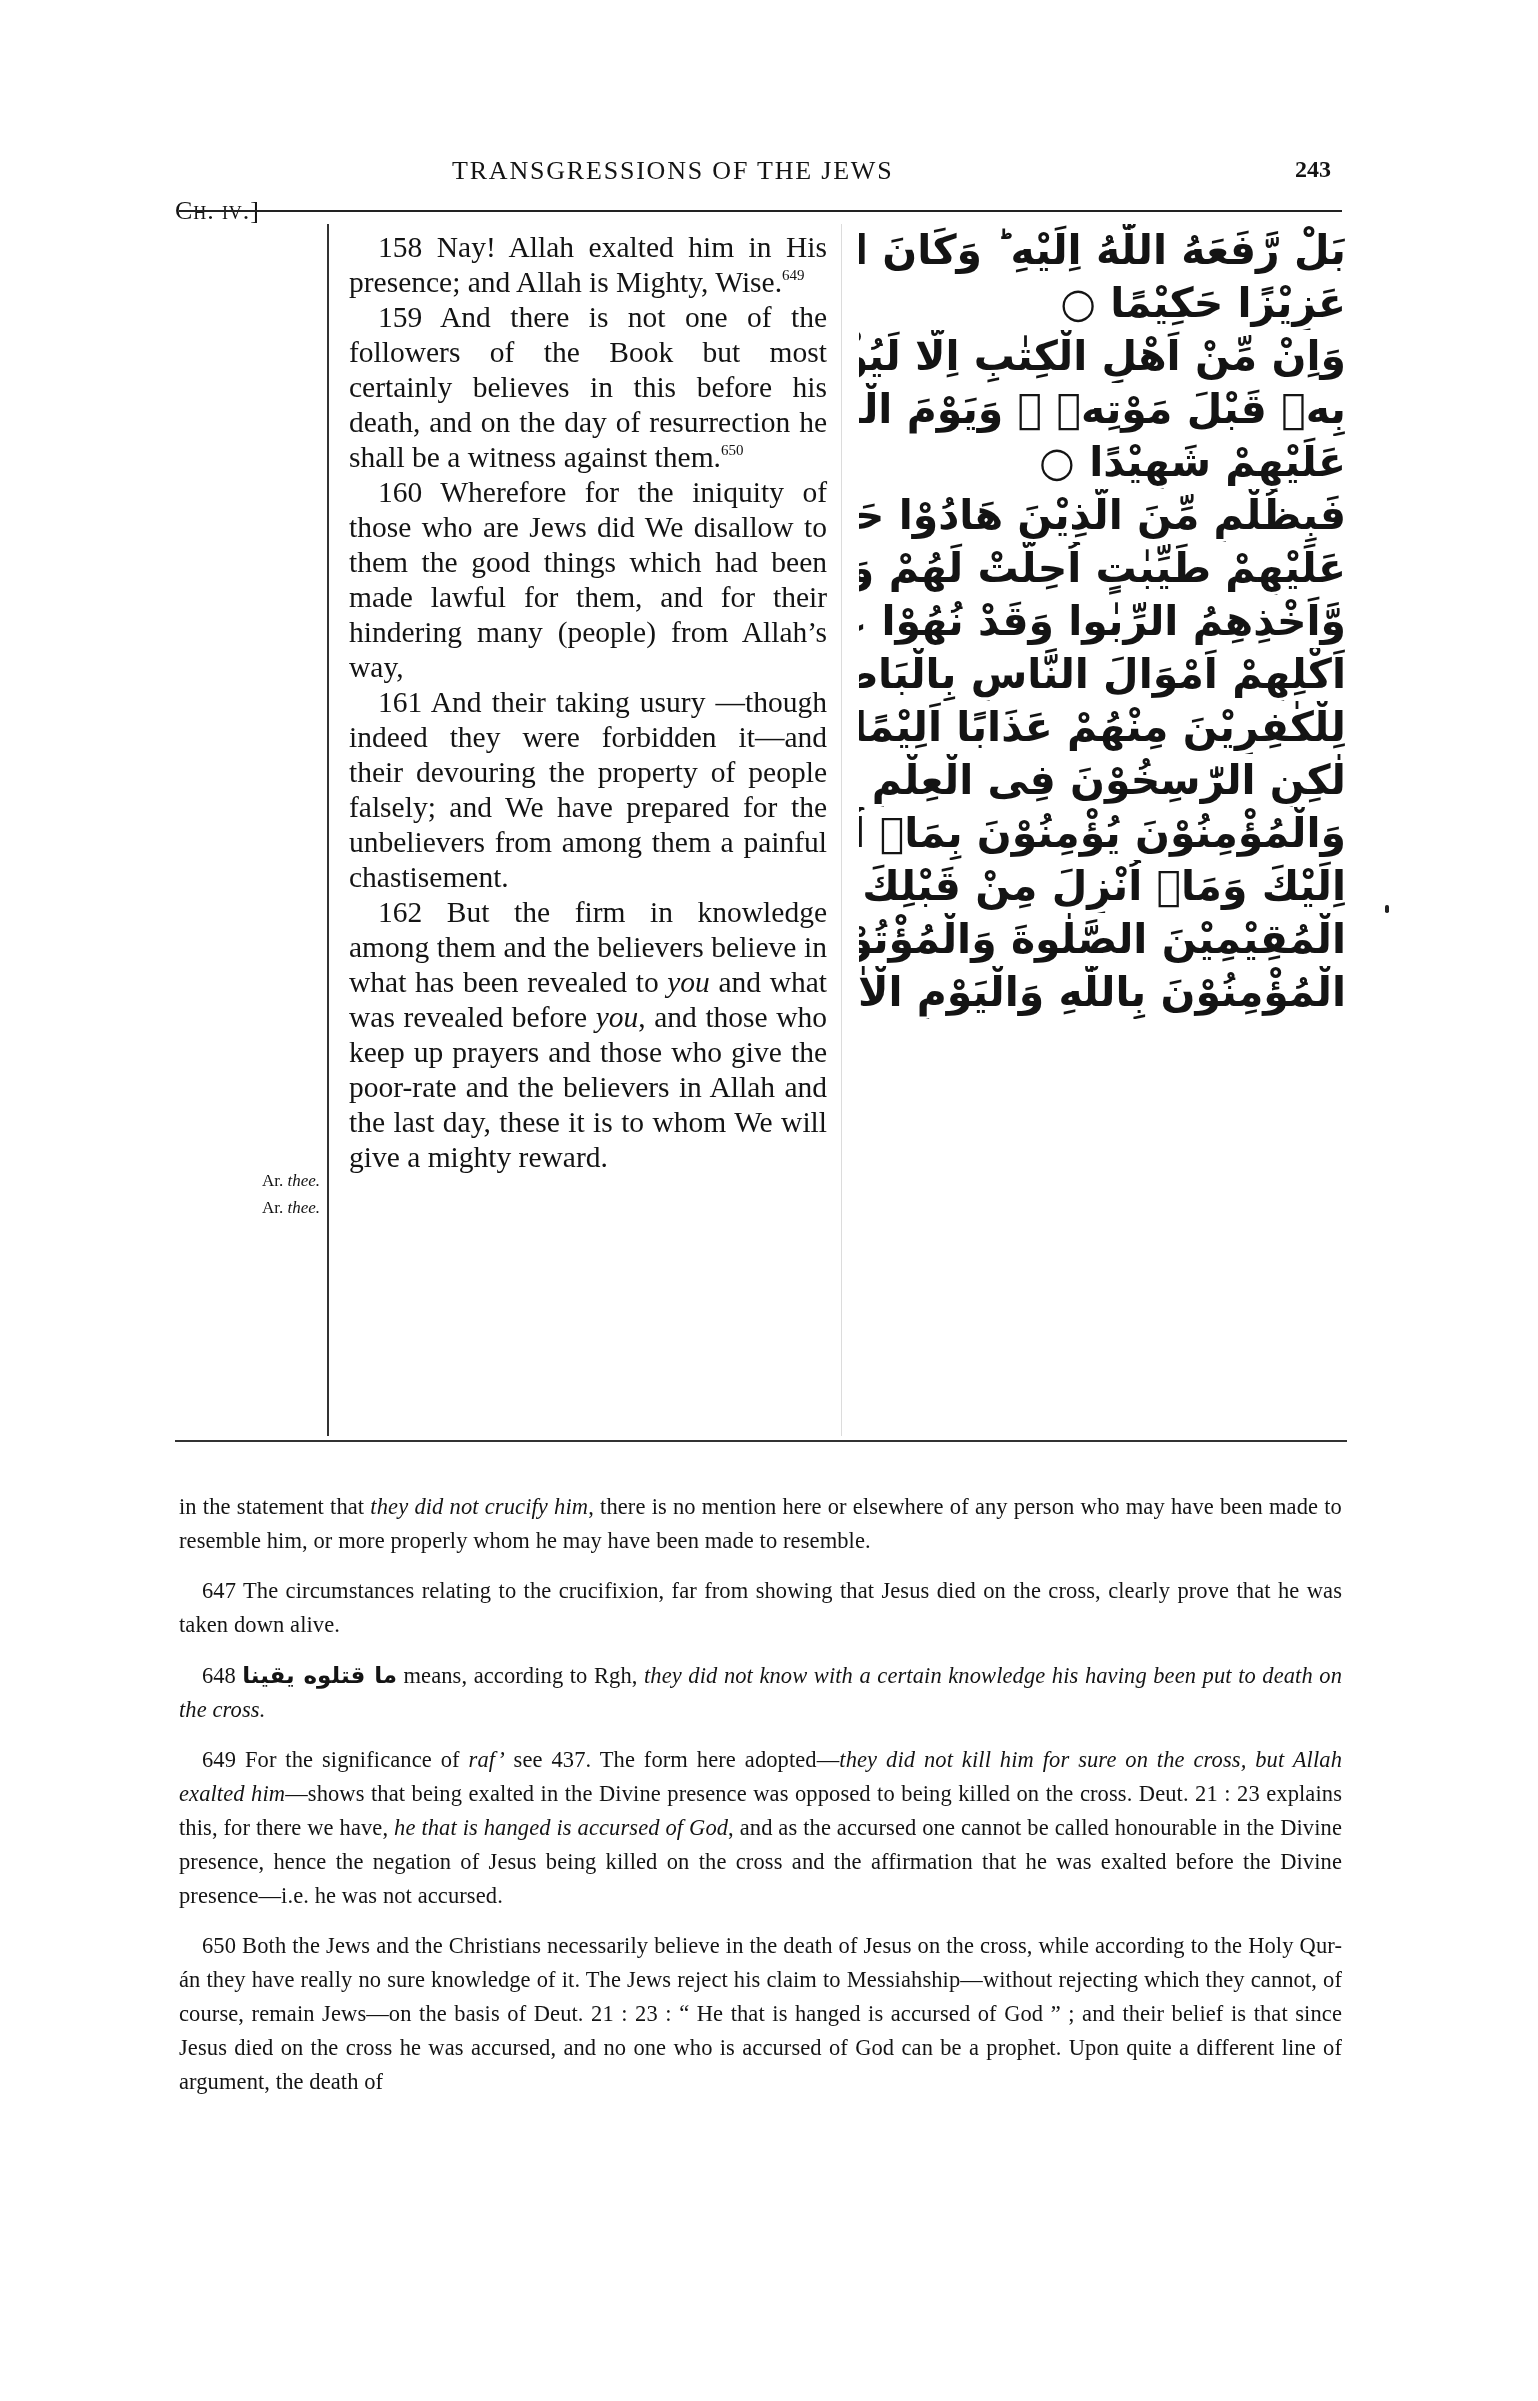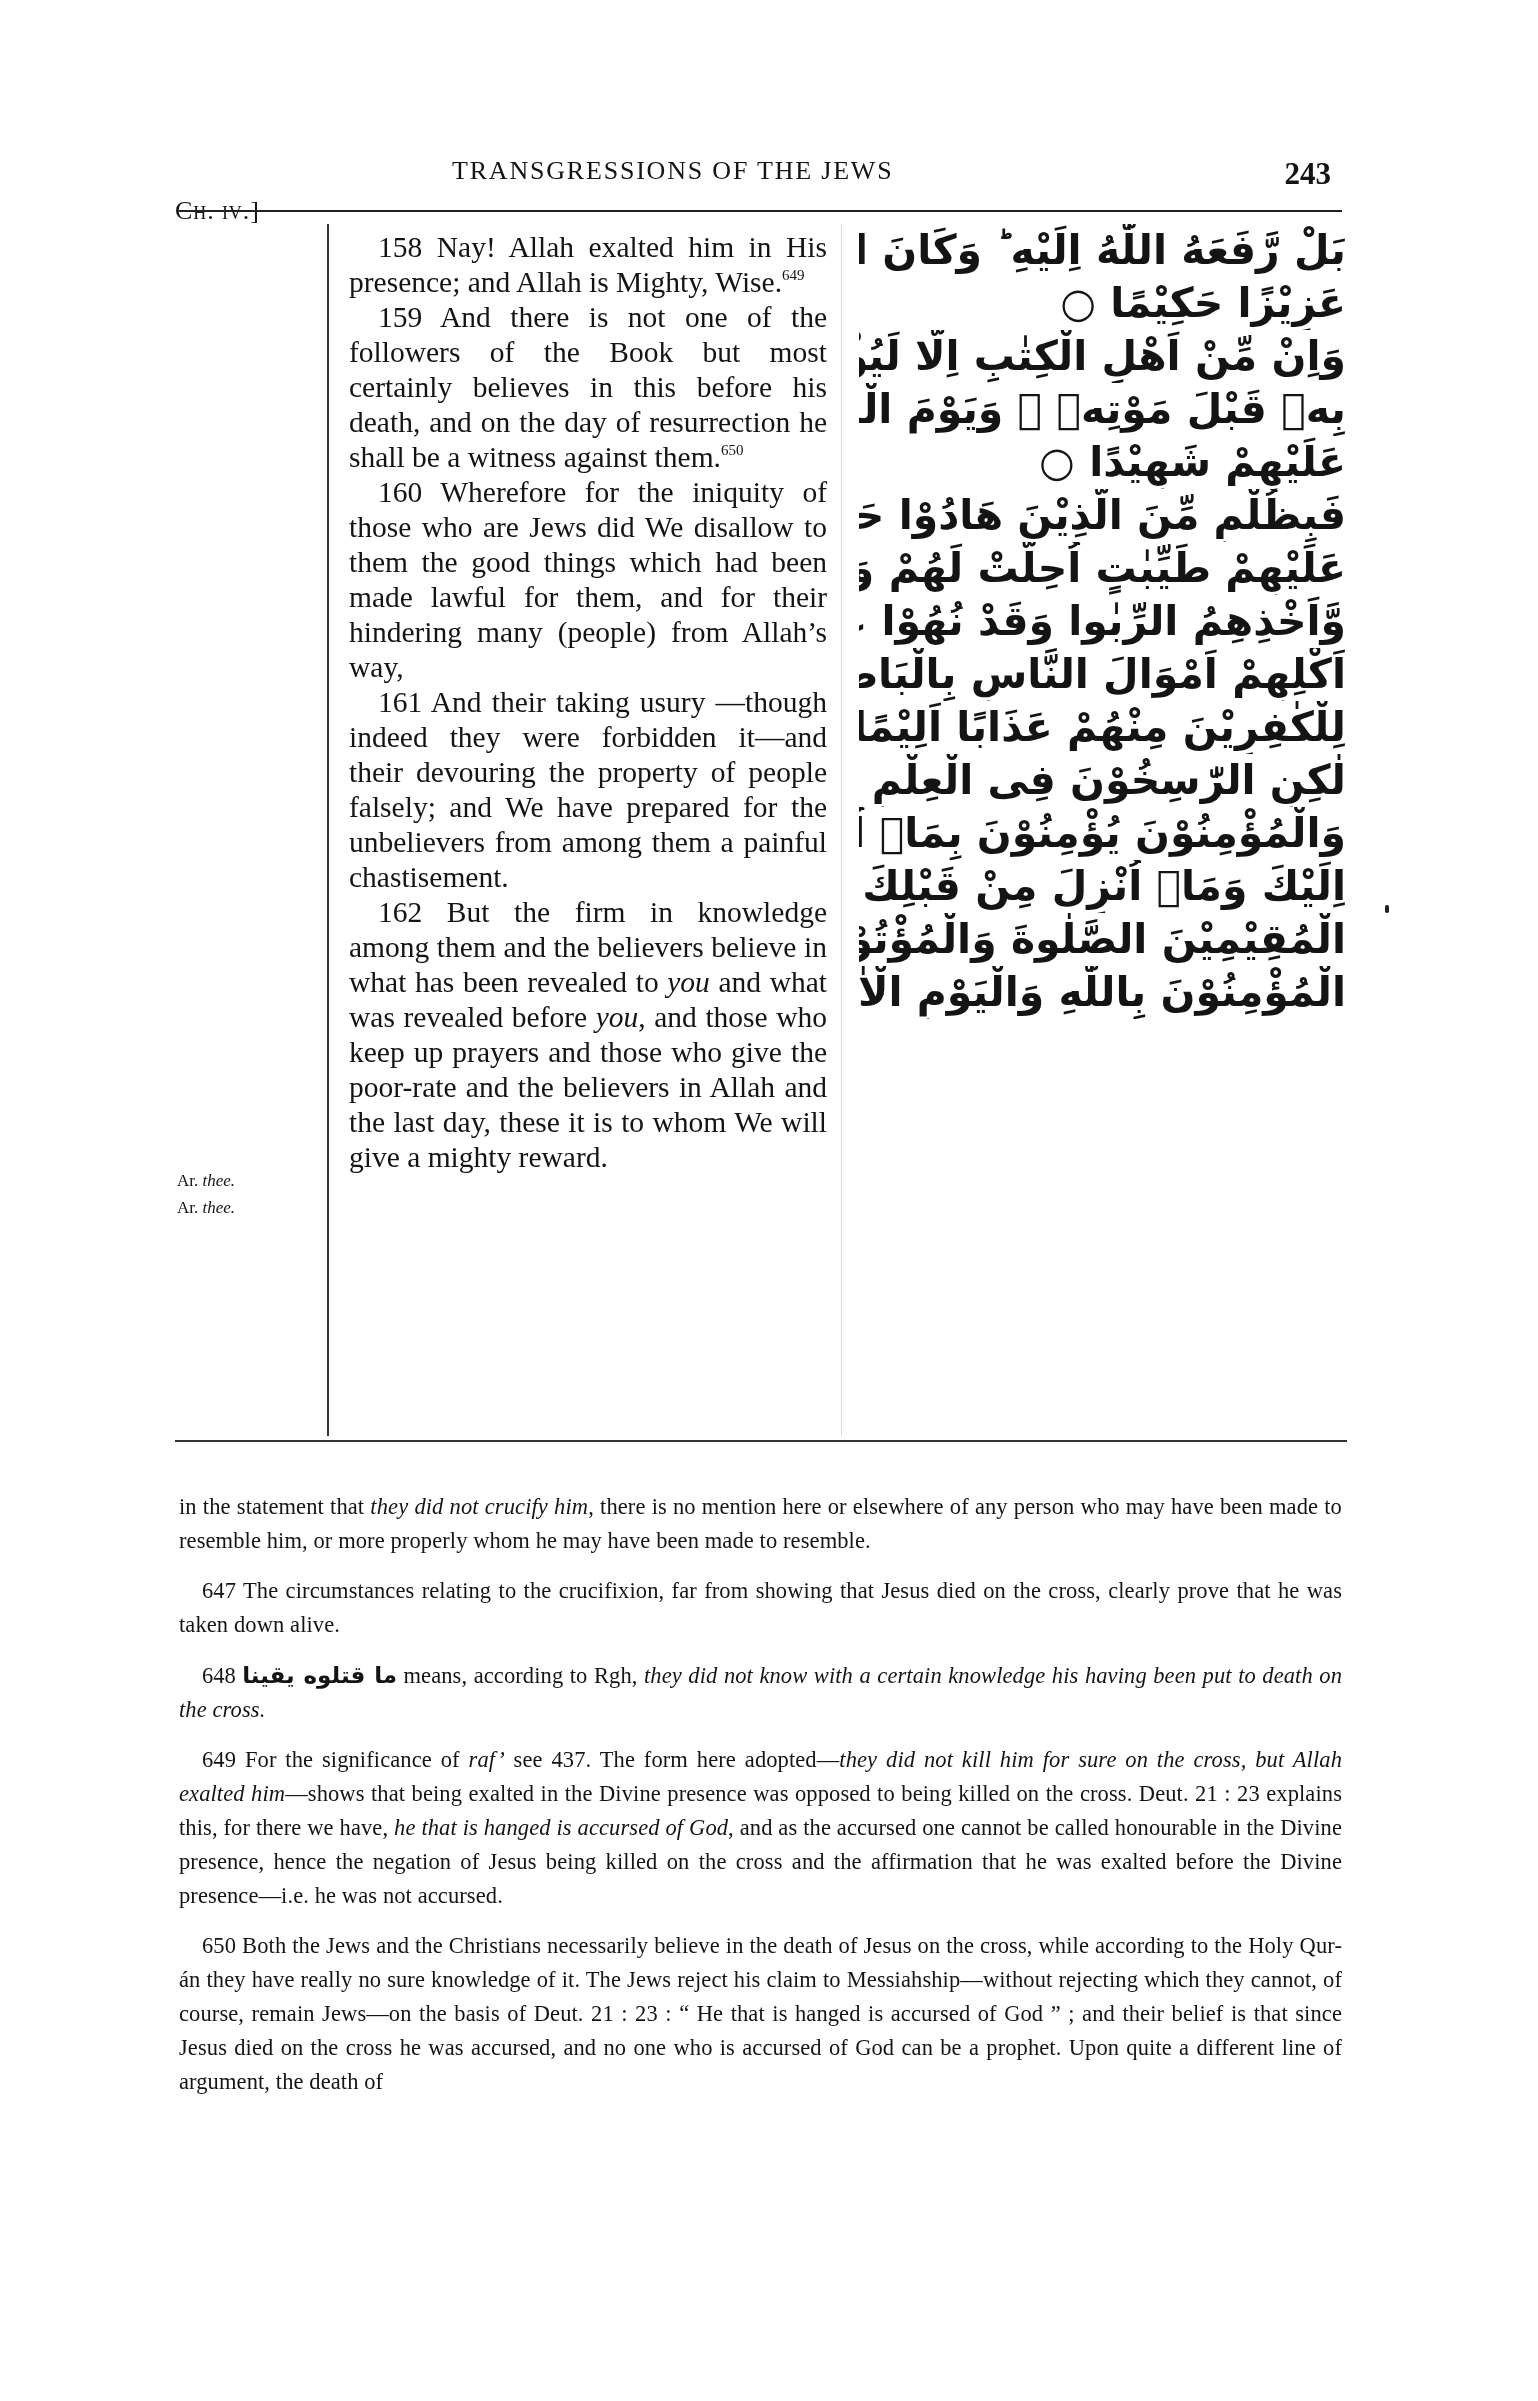--- a/index.html
+++ b/index.html
@@ -14,30 +14,30 @@
     }
     .header .chapter {
       position: absolute; left: 0; top: 0; font-size: 26px; letter-spacing: 0.9px;
       font-variant: small-caps;
       margin-top: 40px;
     }
     .header .title {
       position: absolute; left: 277px; top: 0; font-size: 26px; letter-spacing: 1.8px;
     }
     .header .pageno {
-      position: absolute; right: 25px; top: 0; font-size: 31px; font-weight: bold;
+      position: absolute; right: 25px; top: 0; font-size: 24px; font-weight: bold;
     }
     .rule-top { position: absolute; left: 179px; top: 210px; width: 1163px; height: 1.8px; background: #222; }
     .col-rule-left { position: absolute; left: 327px; top: 224px; width: 1.8px; height: 1212px; background: #333; }
     .col-rule-right { position: absolute; left: 841px; top: 224px; width: 0.9px; height: 1212px; background: #dcdcdc; }
     .rule-mid { position: absolute; left: 175px; top: 1440px; width: 1172px; height: 1.8px; background: #333; }
 
     .margin-notes {
       position: absolute; left: 177px; top: 1167px; width: 143px;
-      font-family: "Liberation Serif", serif; font-size: 17px; line-height: 27px;
+      font-family: "Liberation Serif", serif; font-size: 17px; line-height: 27px; text-align: right;
     }
     .margin-notes .note .ar { font-style: normal; }
     .margin-notes .note .word { font-style: italic; }
 
     .translation {
       position: absolute; left: 349px; top: 230px; width: 478px;
       font-family: "Liberation Serif", serif; font-size: 29.5px; line-height: 35px;
       text-align: justify; hyphens: manual;
     }
     .translation .verse { text-indent: 29px; margin: 0; }

